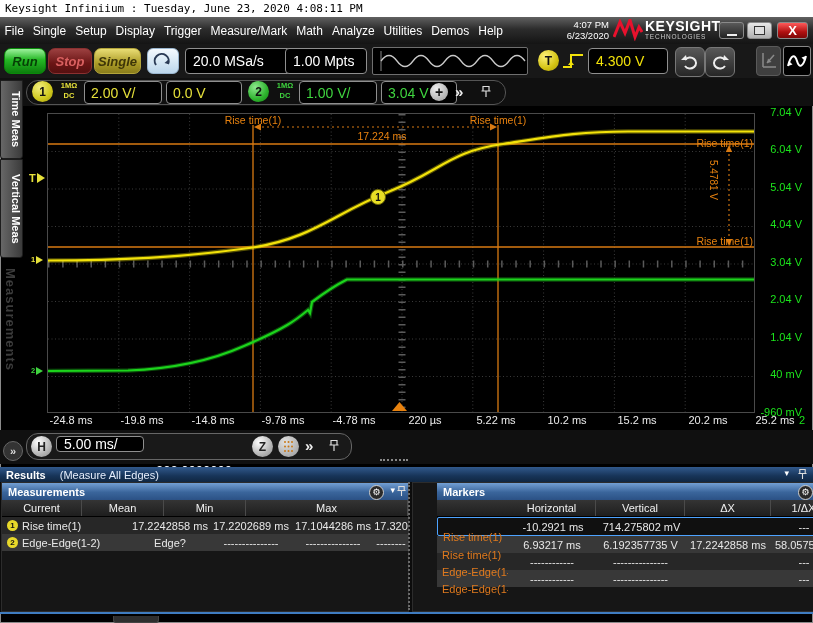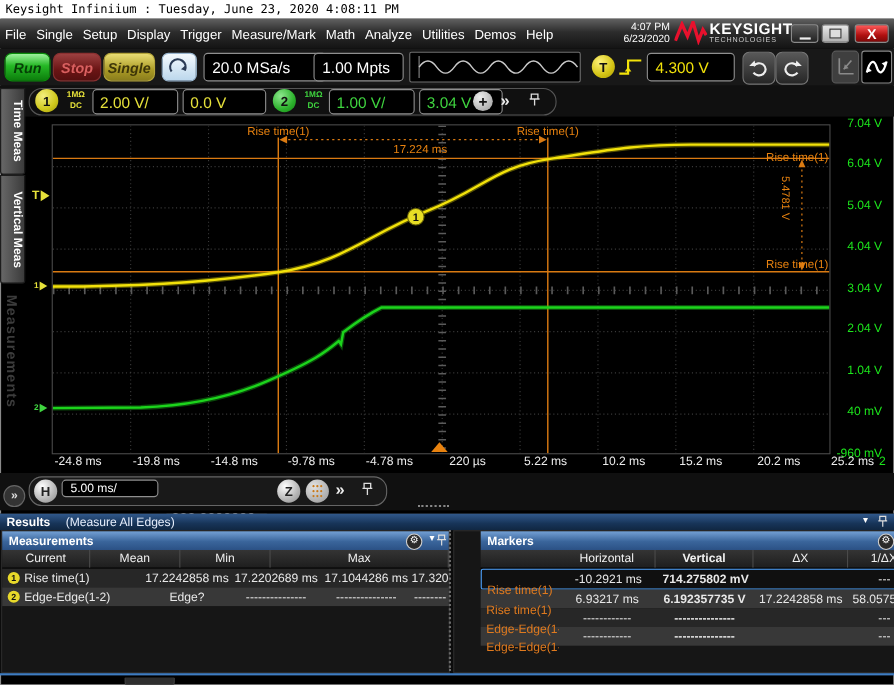--- a/index.html
+++ b/index.html
@@ -98,21 +98,21 @@
   .y{color:#e6e13a;} .g{color:#3fd43f;}
   
   #hbar{left:0;top:430px;width:813px;height:34px;background:#101010;}
   #hexpand{left:3px;top:441px;width:20px;height:20px;border-radius:50%;background:#333;
     border:1px solid #666;color:#ddd;font-size:11px;font-weight:bold;display:flex;align-items:center;justify-content:center;}
   #hgroup{left:26px;top:433px;width:326px;height:27px;border:1px solid #666;border-radius:12px;background:#191919;}
   .circ{position:absolute;top:436px;width:21px;height:21px;border-radius:50%;
     background:radial-gradient(circle at 35% 30%,#fff,#b5b5b5 60%,#8d8d8d);color:#222;font-weight:bold;
     font-size:12px;display:flex;align-items:center;justify-content:center;}
   #h-circle{left:31px;}
-  #fld-hscale{left:56px;top:436px;width:88px;height:16px;font-size:11px;}
+  #fld-hscale{left:56px;top:436px;width:88px;height:16px;font-size:14px;}
   #fld-hpos{left:148px;top:436px;width:98px;height:22px;font-size:13px;margin-top:31px;}
   #z-circle{left:252px;}
   #dots-circle{left:278px;top:436px;width:21px;height:21px;border-radius:50%;
     background:radial-gradient(circle at 35% 30%,#e2e2e2,#969696);display:flex;align-items:center;justify-content:center;}
   #h-chev{left:305px;top:437px;}
   #h-pin{left:329px;top:438px;}
   #drag-dots{left:380px;top:459px;width:28px;height:4px;border-top:2px dotted #888;}
   
   #results{left:0;top:467px;width:813px;height:146px;background:#0c0c0c;border-top:1px solid #333;}
   #results-titlebar{left:0;top:467px;width:813px;height:15px;
@@ -136,21 +136,21 @@
   .thead div{display:flex;align-items:center;justify-content:center;border-right:1px solid #4a4a4a;
     box-sizing:border-box;overflow:hidden;white-space:nowrap;}
   .trow{display:flex;height:17px;font-size:11px;color:#e8e8e8;align-items:center;}
   .trow div{display:flex;align-items:center;justify-content:center;box-sizing:border-box;
     overflow:hidden;white-space:nowrap;height:100%;}
   .trow .namec{justify-content:flex-start;padding-left:5px;}
   .r-a{background:#272727;} .r-b{background:#383838;}
   .badge{width:11px;height:11px;border-radius:50%;background:#e8d92a;color:#111;font-size:8px;
     font-weight:bold;display:flex;align-items:center;justify-content:center;margin-right:4px;flex:none;}
   .mc0{width:128px;} .mc1{width:80px;} .mc2{width:82px;} .mc3{width:82px;} .mc4{flex:1;}
-  .kc0{width:71px;margin-top:21px;} .kc1{width:88px;} .kc2{width:89px;font-weight:bold;} .kc3{width:86px;} .kc4{flex:1;}
+  .kc0{width:71px;margin-top:21px;} .kc1{width:88px;} .kc2{width:89px;} .kc3{width:86px;} .kc4{flex:1;}
   .mname{color:#e07a1e;}
   #mark-row-0{border:1px solid #4da3ff;border-radius:2px;background:#101010;height:17px;}
   #splitter{left:408px;top:482px;width:3px;height:128px;border-left:2px dotted #6a6a6a;}
   #bottom-line{left:0;top:612px;width:813px;height:2px;background:#3f7cc0;}
   #bottom-tab{left:113px;top:616px;width:46px;height:7px;background:#2e2e2e;border:1px solid #444;
     border-top:none;border-radius:0 0 3px 3px;}
   #frame{left:0;top:0;width:813px;height:623px;border:1px solid #8a8a8a;pointer-events:none;}
 </style>
 </head>
 <body>

